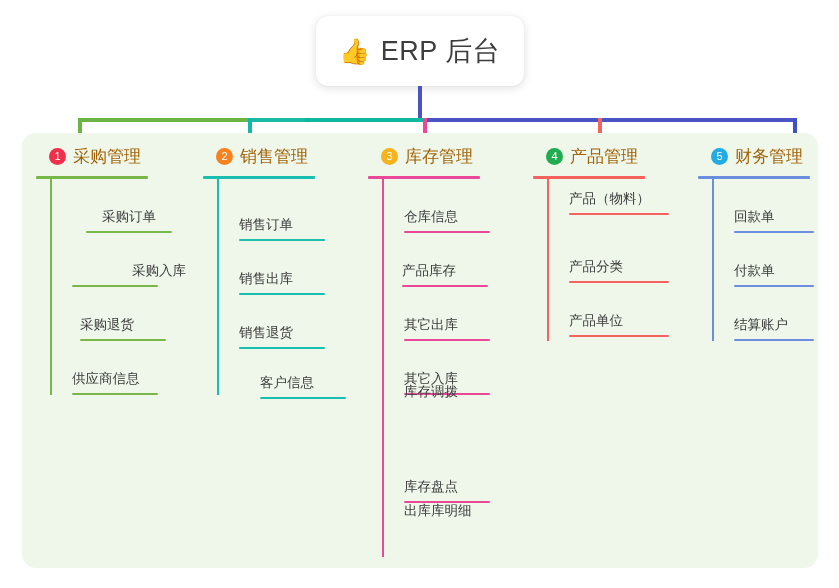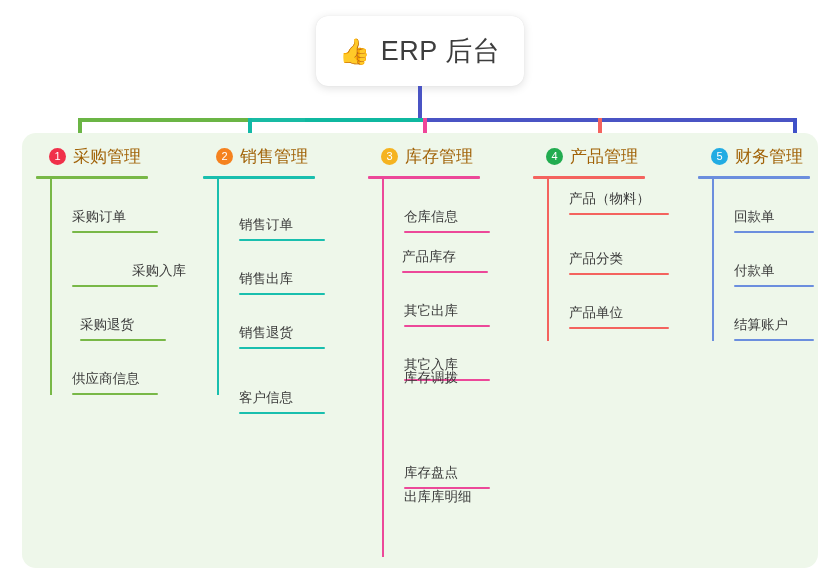--- a/index.html
+++ b/index.html
@@ -162,21 +162,21 @@
 
   <div id="columns-layer">
       <div class="col" style="left: 36px; width: 150px;">
         <div class="col-head">
           <span class="badge" style="background: rgb(240, 48, 74);">1</span>
           <span class="col-title">采购管理</span>
         </div>
         <div class="head-rule" style="background: rgb(120, 184, 71); width: 112px;"></div>
         <div class="items">
           <div class="spine" style="background: rgb(120, 184, 71); height: 216px;"></div>
-          <div class="item" style="height: 54px;">
+          <div class="item" style="height: 54px; align-items: center;">
             <div class="item-label">采购订单</div>
             <div class="item-rule" style="background: rgb(120, 184, 71); width: 86px;"></div>
           </div>
           <div class="item" style="height: 54px; text-align: right;">
             <div class="item-label">采购入库</div>
             <div class="item-rule" style="background: rgb(120, 184, 71); width: 86px;"></div>
           </div>
           <div class="item" style="height: 54px; margin-left: 8px;">
             <div class="item-label">采购退货</div>
             <div class="item-rule" style="background: rgb(120, 184, 71); width: 86px;"></div>
@@ -200,39 +200,39 @@
             <div class="item-rule" style="background: rgb(25, 191, 174); width: 86px;"></div>
           </div>
           <div class="item" style="height: 54px;">
             <div class="item-label">销售出库</div>
             <div class="item-rule" style="background: rgb(25, 191, 174); width: 86px;"></div>
           </div>
           <div class="item" style="height: 54px;">
             <div class="item-label">销售退货</div>
             <div class="item-rule" style="background: rgb(25, 191, 174); width: 86px;"></div>
           </div>
-          <div class="item" style="height: 65px;">
+          <div class="item" style="height: 50px; margin-left: 21px;">
             <div class="item-label">客户信息</div>
             <div class="item-rule" style="background: rgb(25, 191, 174); width: 86px;"></div>
           </div>
         </div>
       </div>
       <div class="col" style="left: 368px; width: 160px;">
         <div class="col-head">
           <span class="badge" style="background: rgb(245, 179, 32);">3</span>
           <span class="col-title">库存管理</span>
         </div>
         <div class="head-rule" style="background: rgb(236, 72, 153); width: 112px;"></div>
         <div class="items">
           <div class="spine" style="background: rgb(236, 72, 153); height: 378px;"></div>
           <div class="item" style="height: 54px;">
             <div class="item-label">仓库信息</div>
             <div class="item-rule" style="background: rgb(236, 72, 153); width: 86px;"></div>
           </div>
-          <div class="item" style="height: 40px; padding-left: 20px;">
+          <div class="item" style="height: 54px; padding-left: 20px;">
             <div class="item-label">产品库存</div>
             <div class="item-rule" style="background: rgb(236, 72, 153); width: 86px;"></div>
           </div>
           <div class="item" style="height: 54px;">
             <div class="item-label">其它出库</div>
             <div class="item-rule" style="background: rgb(236, 72, 153); width: 86px;"></div>
           </div>
           <div class="item" style="height: 54px;">
             <div class="item-label">其它入库</div>
             <div class="item-rule" style="background: rgb(236, 72, 153); width: 86px;"></div>
@@ -256,21 +256,21 @@
           <span class="badge" style="background: rgb(34, 172, 80);">4</span>
           <span class="col-title">产品管理</span>
         </div>
         <div class="head-rule" style="background: rgb(244, 99, 94); width: 112px;"></div>
         <div class="items">
           <div class="spine" style="background: rgb(244, 99, 94); height: 162px;"></div>
           <div class="item" style="height: 36px;">
             <div class="item-label">产品（物料）</div>
             <div class="item-rule" style="background: rgb(244, 99, 94); width: 100px;"></div>
           </div>
-          <div class="item" style="height: 60px;">
+          <div class="item" style="height: 68px;">
             <div class="item-label">产品分类</div>
             <div class="item-rule" style="background: rgb(244, 99, 94); width: 100px;"></div>
           </div>
           <div class="item" style="height: 54px;">
             <div class="item-label">产品单位</div>
             <div class="item-rule" style="background: rgb(244, 99, 94); width: 100px;"></div>
           </div>
         </div>
       </div>
       <div class="col" style="left: 698px; width: 150px;">

